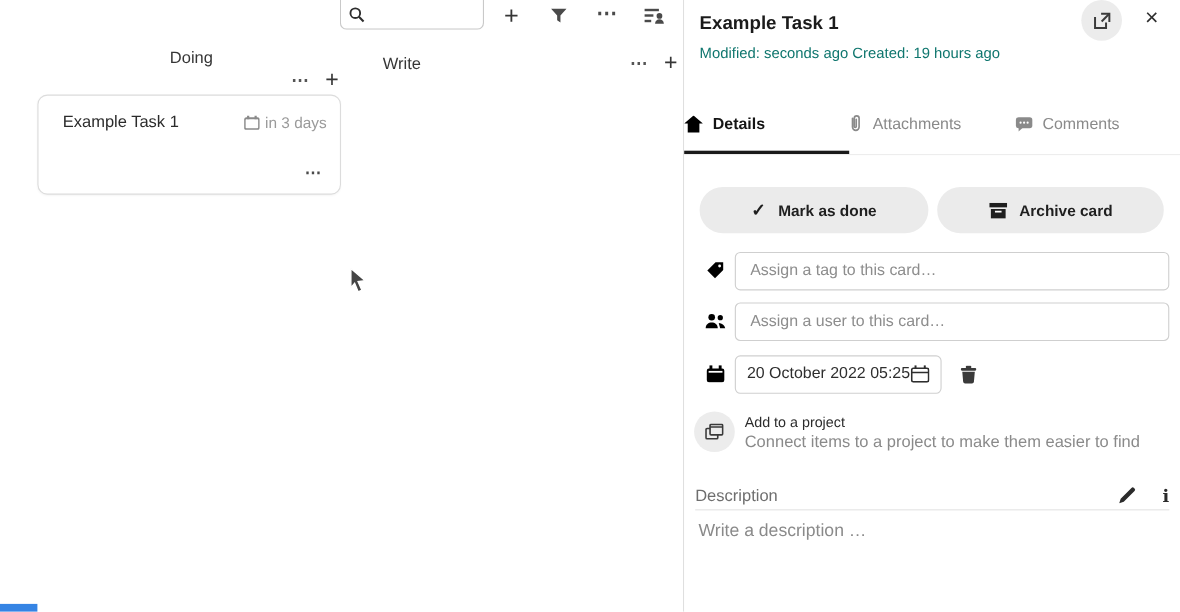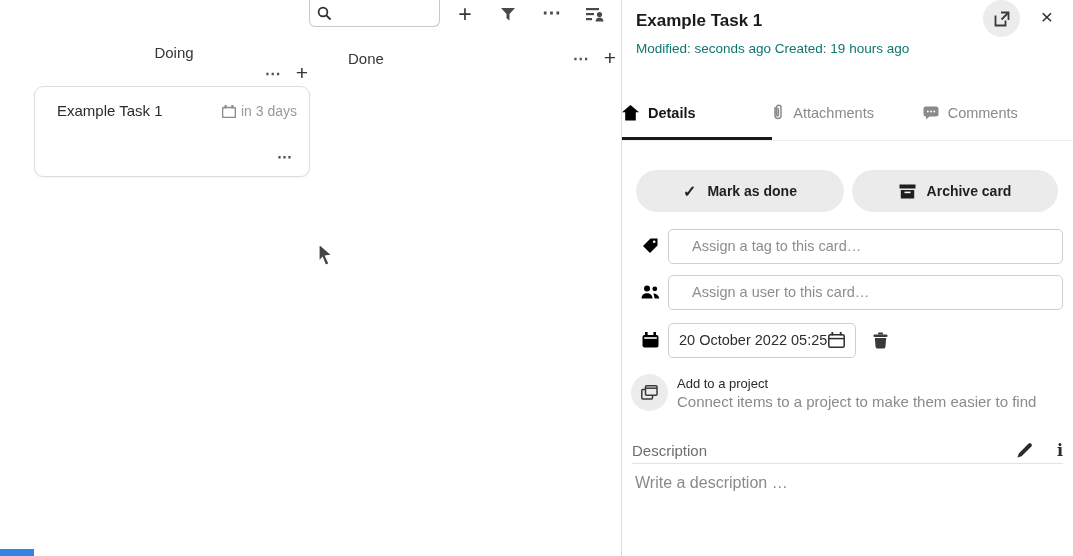--- a/index.html
+++ b/index.html
@@ -62,21 +62,21 @@
   #btn-archive   { left:230px; width:206px; }
   .pill .pill-label { font-size:14px; font-weight:700; color:#1f1f1f; }
   .pill .checkglyph { font-size:16px; font-weight:700; color:#1f1f1f; }
 
   .field-row { position:absolute; left:0; width:451px; height:36px; display:flex; align-items:center; }
   #row-tag  { top:228px; }
   #row-user { top:274px; }
   #row-date { top:322px; }
   .row-icon { width:22px; margin-left:17px; display:flex; justify-content:center; }
   .assign-input { margin-left:7px; width:395px; height:35px; border:1px solid #cfcfcf; border-radius:5px;
-                  padding-left:23px; font-size:14.5px; color:#c2410c; outline:none;
+                  padding-left:13px; font-size:14.5px; color:#c2410c; outline:none;
                   font-family:"Liberation Sans","DejaVu Sans",sans-serif; }
   .assign-input::placeholder { color:#8d8d8d; opacity:1; }
 
   #date-field { margin-left:7px; width:188px; height:35px; border:1px solid #cfcfcf; border-radius:5px;
                 display:flex; align-items:center; padding:0 10px; }
   #date-value { font-size:14.5px; color:#2e2e2e; }
   #btn-date-pick { margin-left:auto; background:none; border:none; display:flex; }
   #btn-date-clear { margin-left:17px; background:none; border:none; display:flex; }
 
   #row-project { position:absolute; left:0; top:374px; width:451px; display:flex; align-items:center; }
@@ -135,21 +135,21 @@
 </button>
 
 <div class="abs col-header" id="col-doing">
   <span class="col-title">Doing</span>
   <span class="col-actions">
     <button class="col-more">⋯</button>
     <button class="col-plus">+</button>
   </span>
 </div>
 <div class="abs col-header" id="col-done">
-  <span class="col-title">Done</span>
+  <span class="col-title">Write</span>
   <span class="col-actions">
     <button class="col-more">⋯</button>
     <button class="col-plus">+</button>
   </span>
 </div>
 
 <div class="abs" id="card1">
   <span class="card-title">Example Task 1</span>
   <span class="card-due">
     <span>

